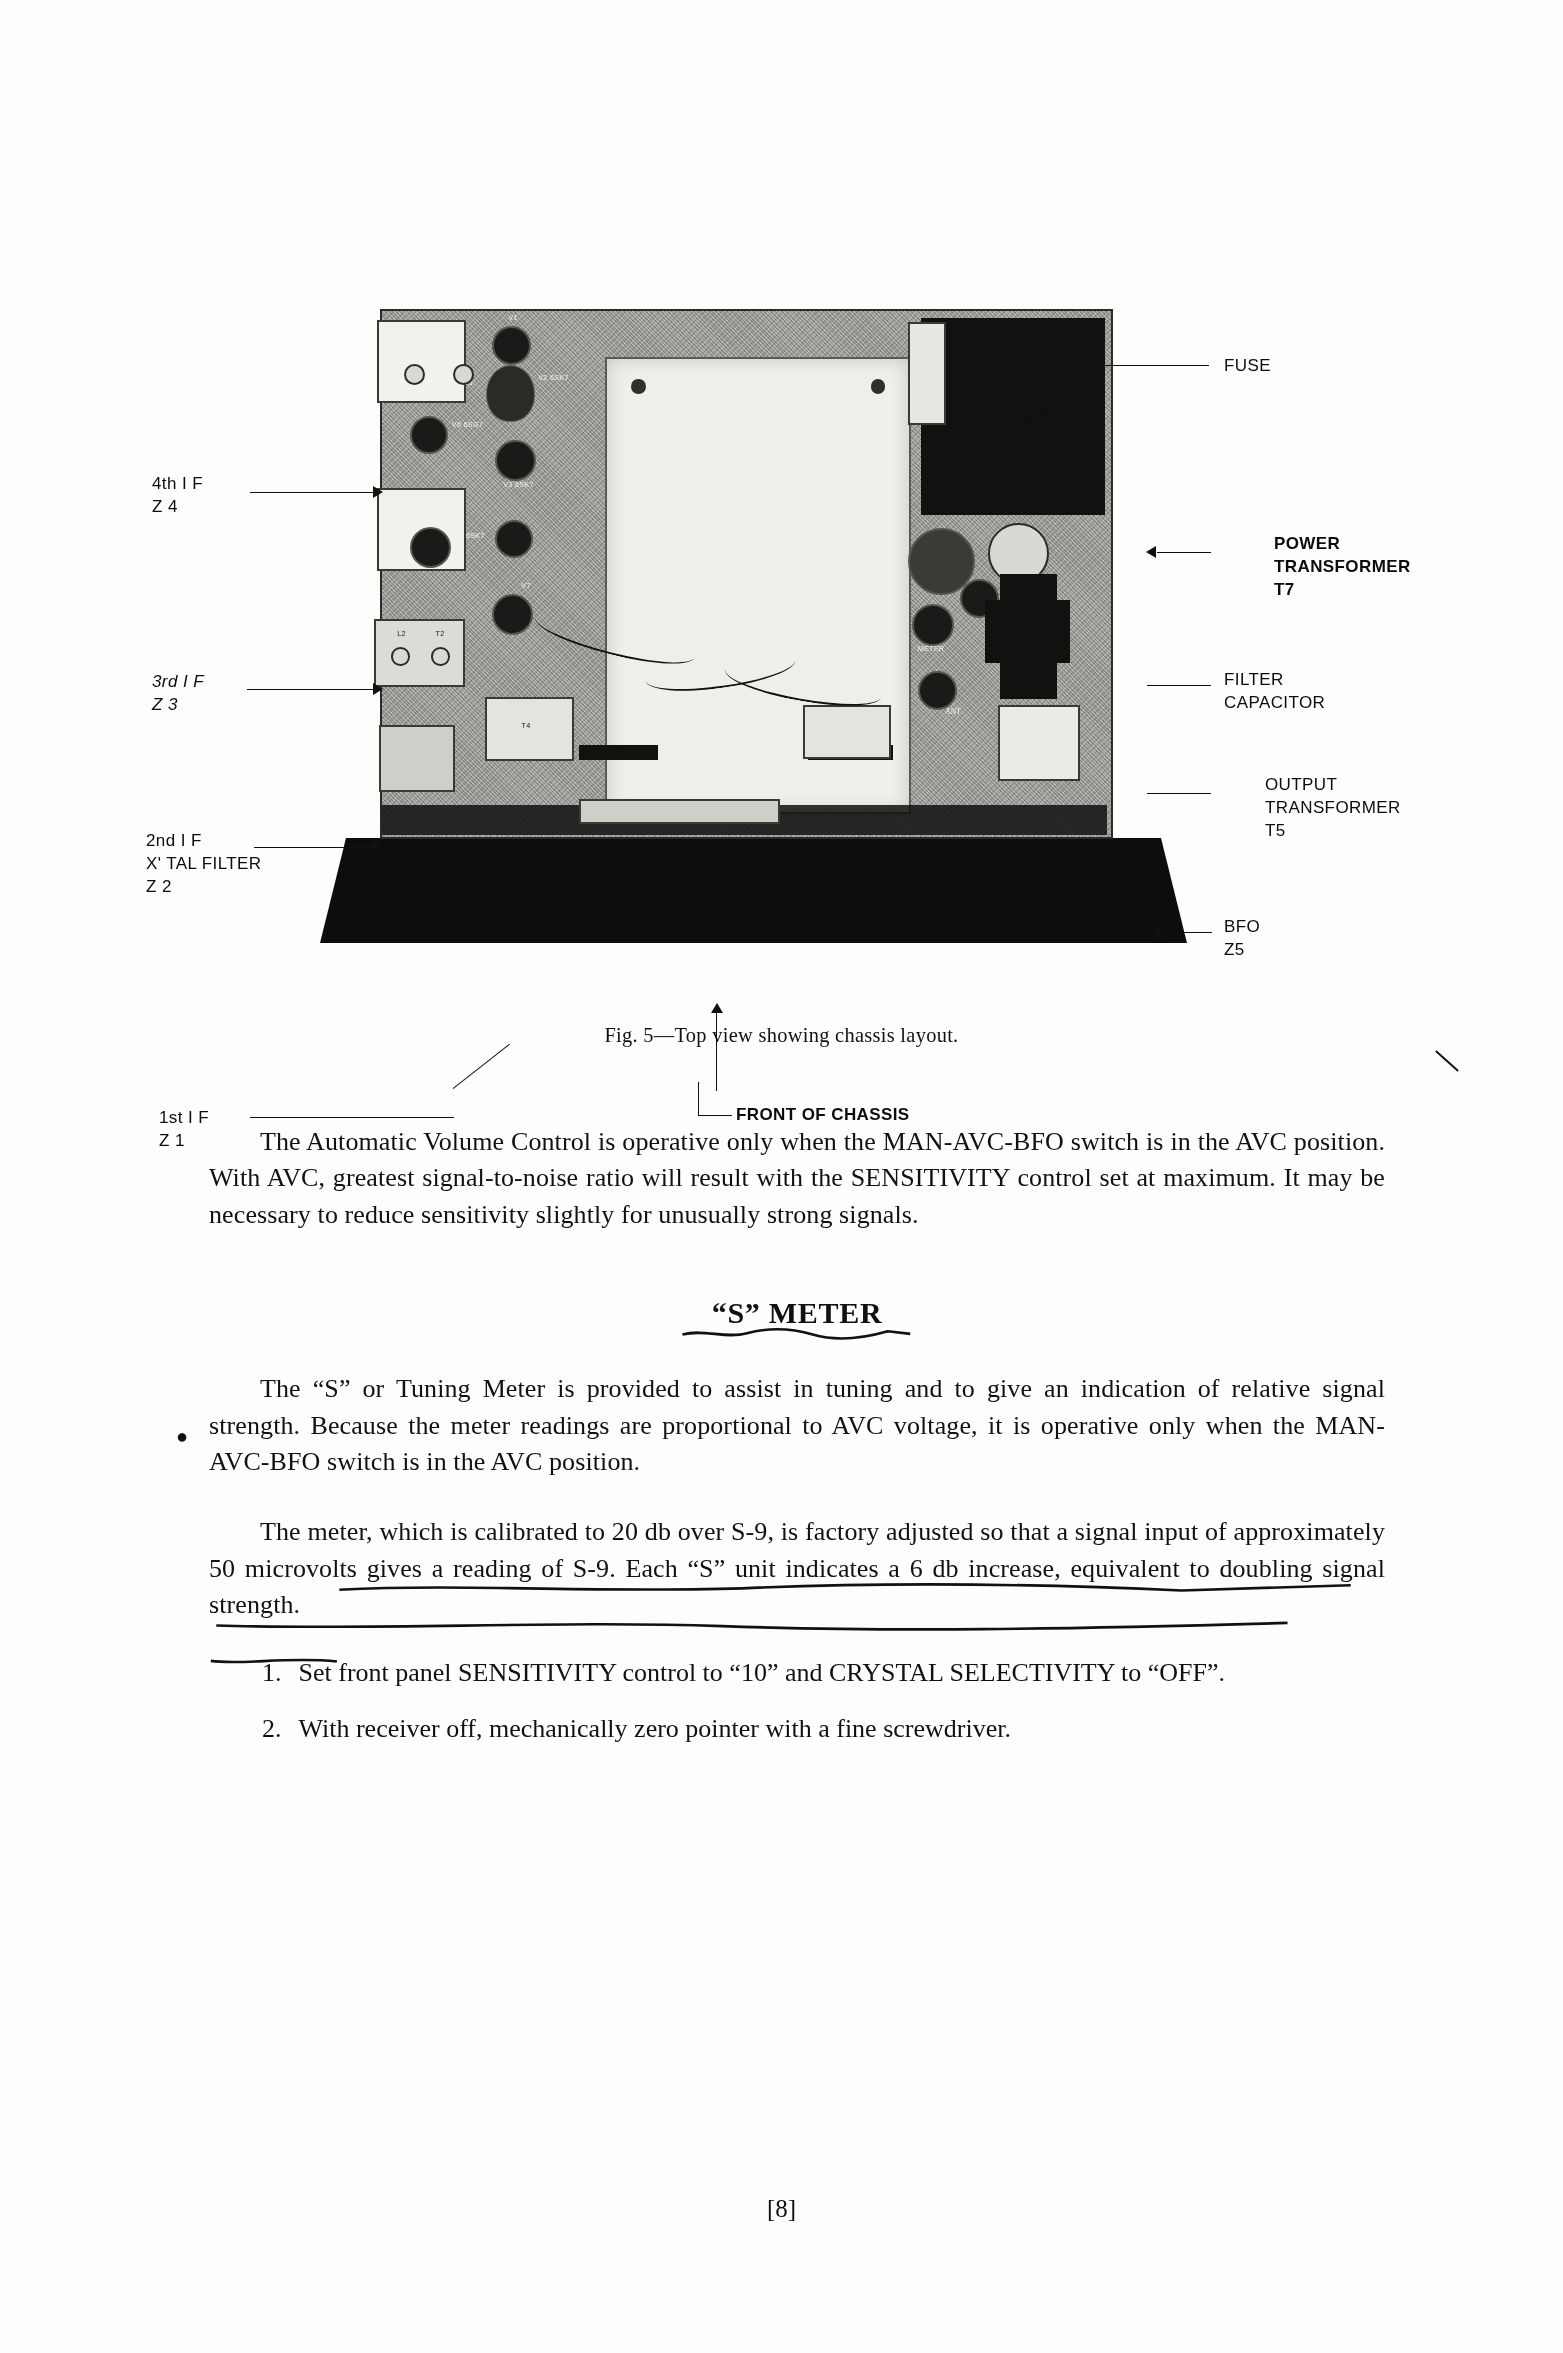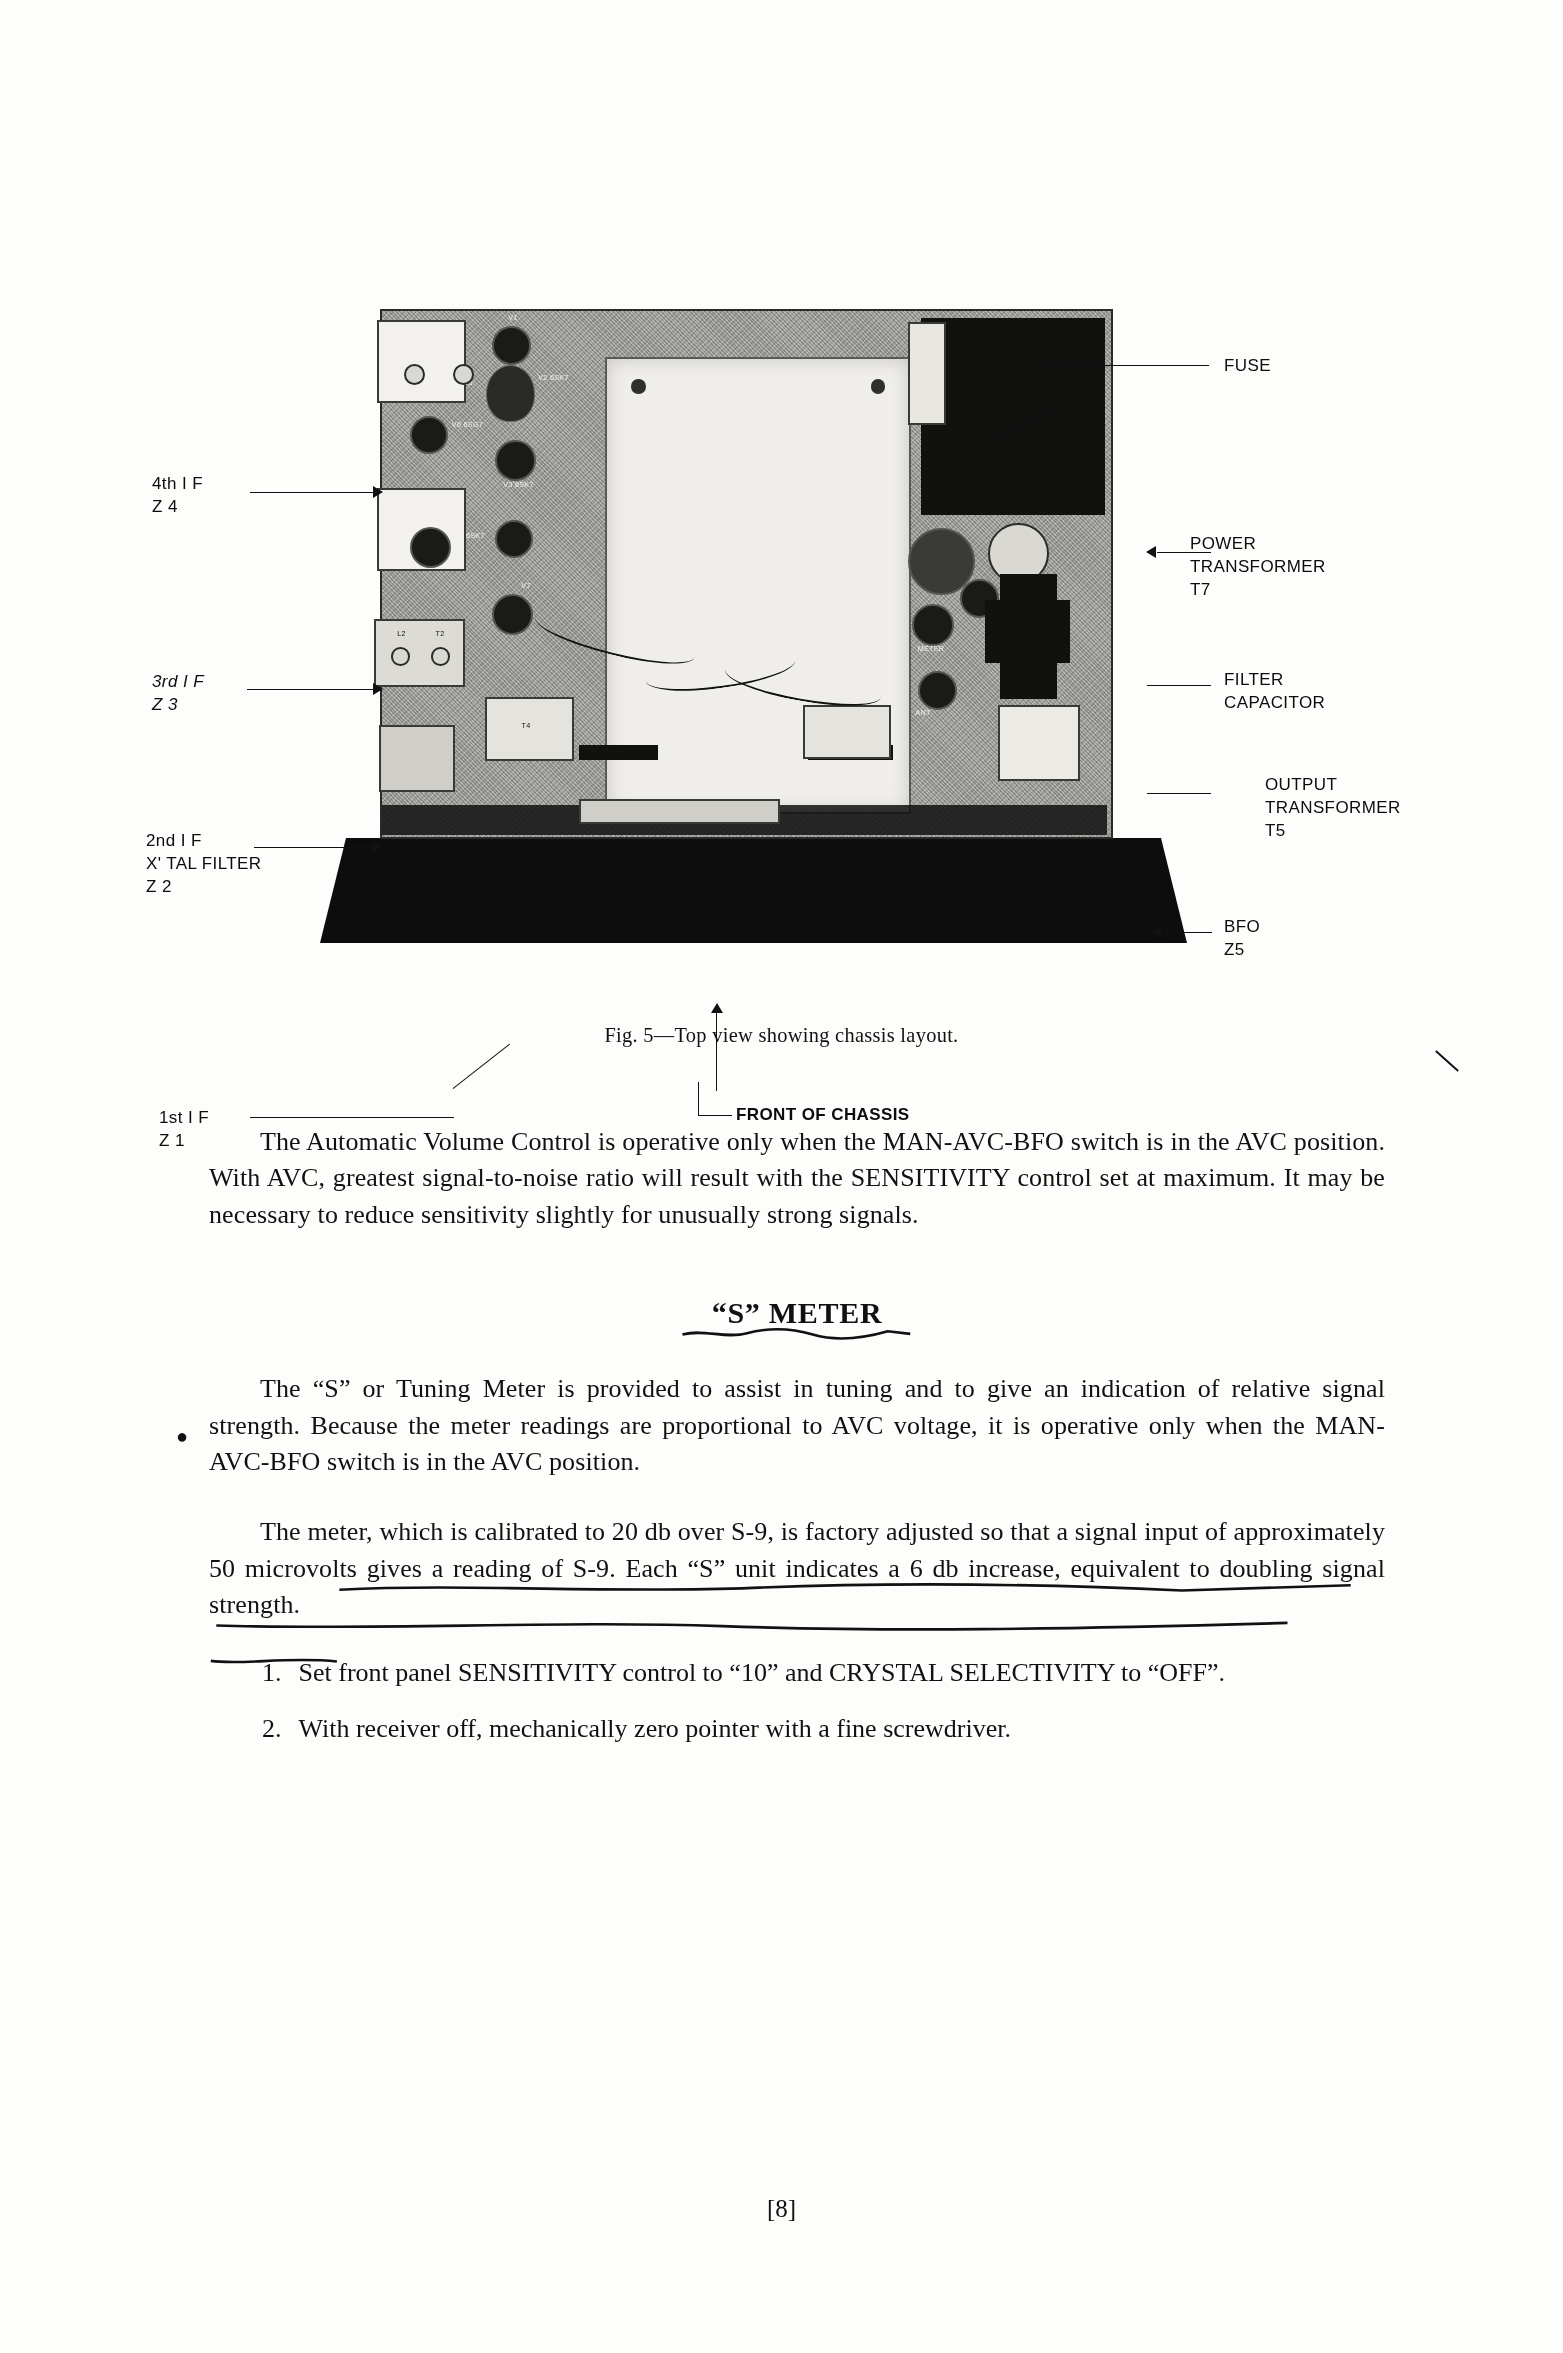--- a/index.html
+++ b/index.html
@@ -293,21 +293,21 @@
           <div class="tag" style="left:615px; top:275px; width:39px;">V4
 6SK7</div>
 
           <div class="dark" style="left:618px; top:263px; width:57px; height:125px;"></div>
           <div class="dark" style="left:603px; top:289px; width:85px; height:63px;"></div>
 
           <div class="knob" style="left:530px; top:293px; width:38px; height:38px;"></div>
           <div class="tag" style="left:524px; top:334px; width:50px;">METER</div>
 
           <div class="knob" style="left:536px; top:360px; width:35px; height:35px;"></div>
-          <div class="tag" style="left:530px; top:398px; width:22px;">ANT</div>
+          <div class="tag" style="left:560px; top:398px; width:22px;font-family:Liberation Serif, serif;">ANT</div>
 
           <div class="blk" style="left:616px; top:394px; width:78px; height:72px; background:#eceae4;"></div>
 
           <div class="blk" style="left:103px; top:386px; width:85px; height:60px; background:#e4e3dd;"></div>
           <div class="tag dk" style="left:129px; top:411px; width:30px;">T4</div>
           <div class="dark" style="left:197px; top:434px; width:79px; height:14.5px;"></div>
           <div class="dark" style="left:426px; top:434px; width:85px; height:14.5px;"></div>
           <div class="blk" style="left:421px; top:394px; width:84px; height:50px; background:#e4e3dd;"></div>
 
           <div class="dark" style="left:0px; top:494px; width:725px; height:30px; opacity:.85;"></div>
@@ -317,21 +317,21 @@
           <div class="wire" style="left:263px; top:342px; width:151px; transform: rotate(-8deg);"></div>
           <div class="wire" style="left:342px; top:355px; width:158px; transform: rotate(10deg);"></div>
         </div>
       </div>
 
       <div class="callout right" style="left:1217px; top:197px;">FUSE</div>
       <div class="leader" style="left:1045px; top:207px; width:164px;"></div>
       <div class="leader" style="left:980px; top:245px; width:79px; transform: rotate(-28deg); transform-origin: right center;"></div>
       <div class="leader leader-v" style="left:981px; top:244px; width:1.3px; height:64px;"></div>
 
-      <div class="callout right" style="left:1183px; top:375px;">POWER
+      <div class="callout right" style="left:1267px; top:375px;font-weight:bold;">POWER
 TRANSFORMER
 T7</div>
       <div class="leader" style="left:1157px; top:394px; width:54px;"></div>
       <div class="arrowL" style="left:1146px; top:388px;"></div>
 
       <div class="callout right" style="left:1217px; top:511px;">FILTER
 CAPACITOR</div>
       <div class="leader" style="left:1147px; top:527px; width:64px;"></div>
 
       <div class="callout right" style="left:1258px; top:616px;">OUTPUT

